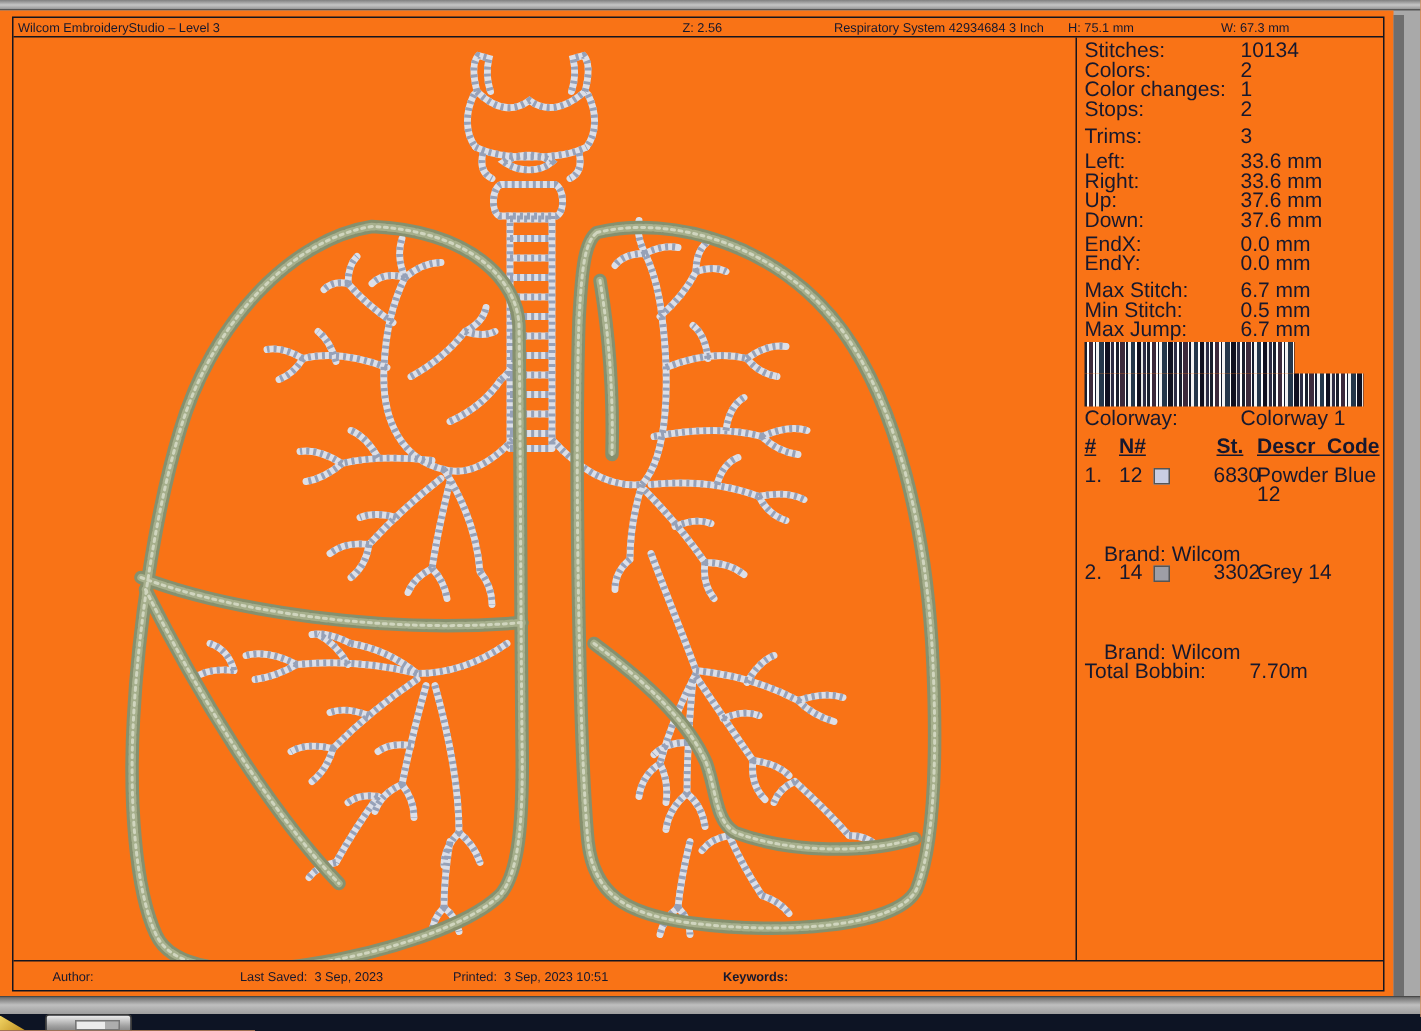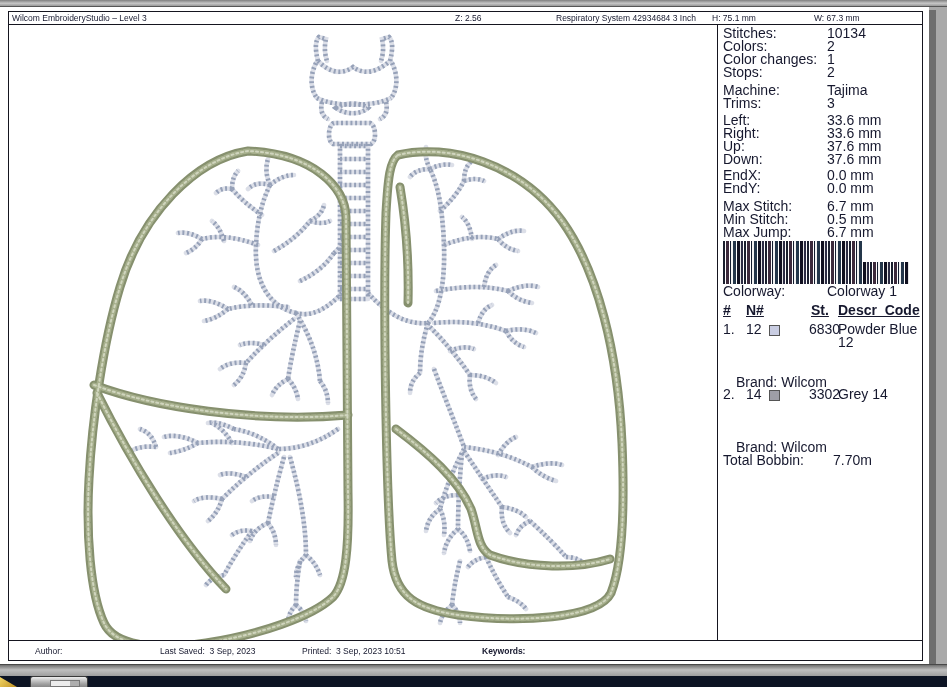--- a/index.html
+++ b/index.html
@@ -7,21 +7,21 @@
     width:947px;height:687px;position:relative;overflow:hidden;
     background:#a9a9a9;
     font-family:"Liberation Sans",sans-serif;
     color:#16182e;
   }
   .pre{white-space:pre;}
   
   #top-strip{position:absolute;left:0;top:0;width:947px;height:7px;
     background:linear-gradient(#7f7f7f,#c6c6c6 55%,#989898);
     border-bottom:1px solid #565656;box-sizing:border-box;}
-  #page{position:absolute;left:0;top:7px;width:929px;height:657px;background:#ffffff;}
+  #page{position:absolute;left:0;top:7px;width:929px;height:657px;background:#f97316;}
   #page-shadow{position:absolute;left:929px;top:10px;width:7px;height:654px;background:#6e6e6e;}
   
   #frame{position:absolute;left:8px;top:4px;width:915px;height:650px;
     border:1px solid #15151f;box-sizing:border-box;}
   .header-row{position:absolute;left:0;top:0;width:100%;height:13px;
     border-bottom:1px solid #15151f;box-sizing:border-box;font-size:8.5px;}
   .header-row span{position:absolute;top:1px;}
   #h-app{left:3px;}
   #h-zoom{left:446px;}
   #h-title{left:547px;}
@@ -166,24 +166,20 @@
       <div class="srow">
           <span class="lab">Color changes:</span>
           <span class="val">1</span>
         </div>
       <div class="srow">
           <span class="lab">Stops:</span>
           <span class="val">2</span>
         </div>
       <div class="gap5"></div>
       <div class="srow">
-          <span class="lab">Machine:</span>
-          <span class="val">Tajima</span>
-        </div>
-      <div class="srow">
           <span class="lab">Trims:</span>
           <span class="val">3</span>
         </div>
       <div class="gap4"></div>
       <div class="srow">
           <span class="lab">Left:</span>
           <span class="val">33.6 mm</span>
         </div>
       <div class="srow">
           <span class="lab">Right:</span>

